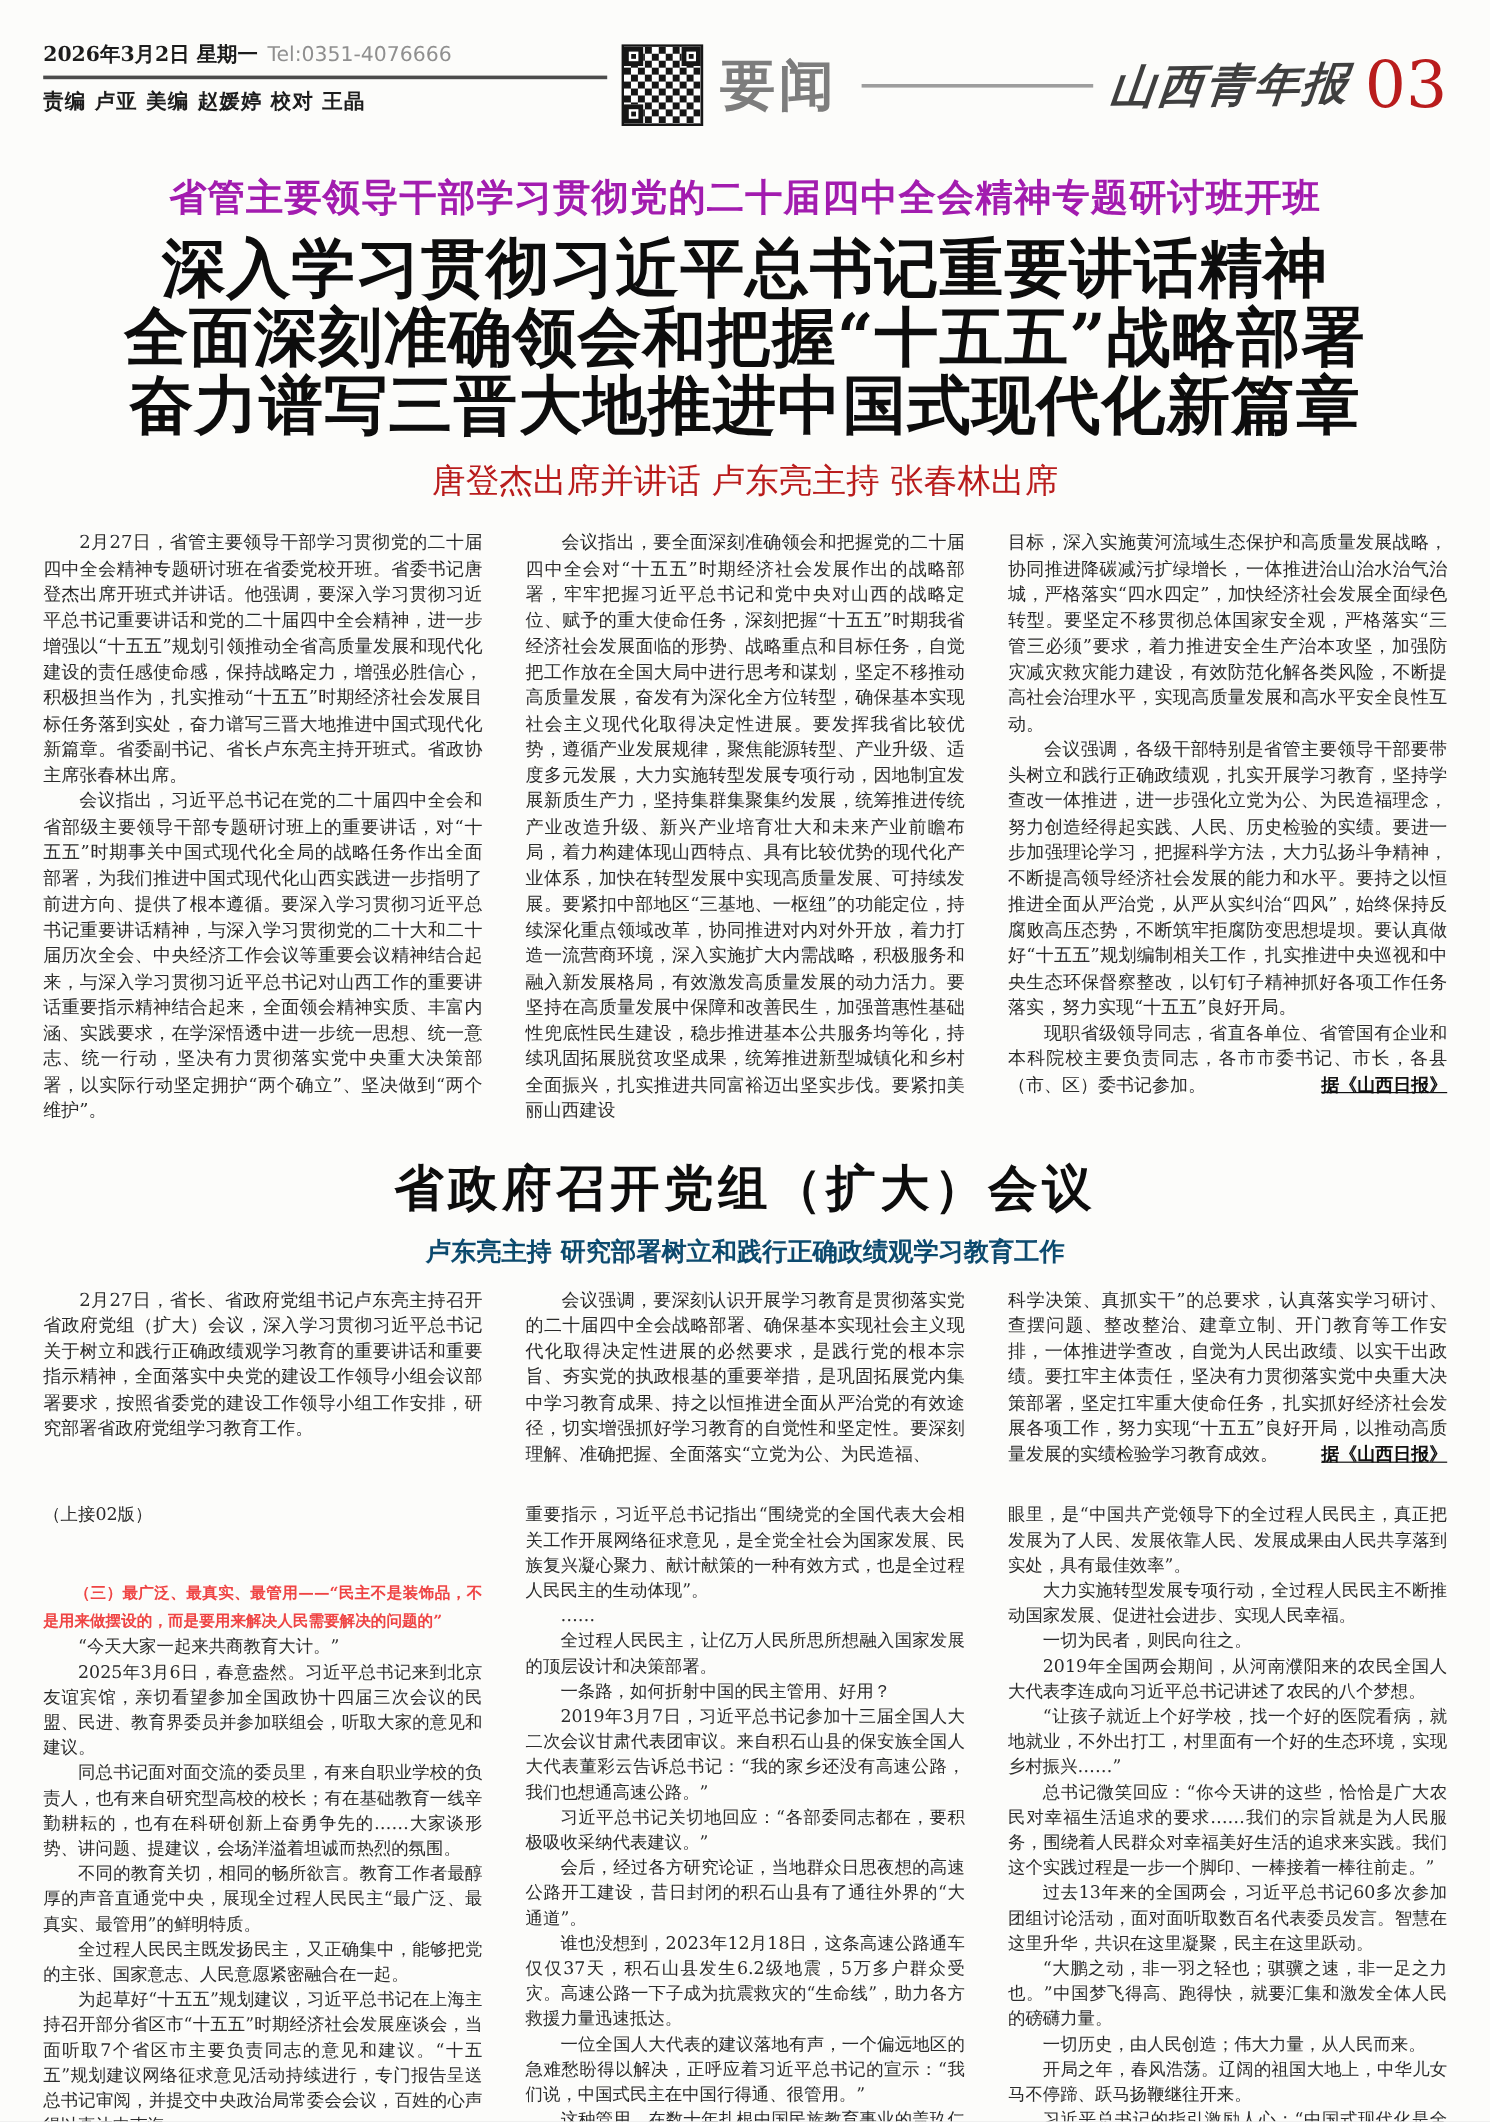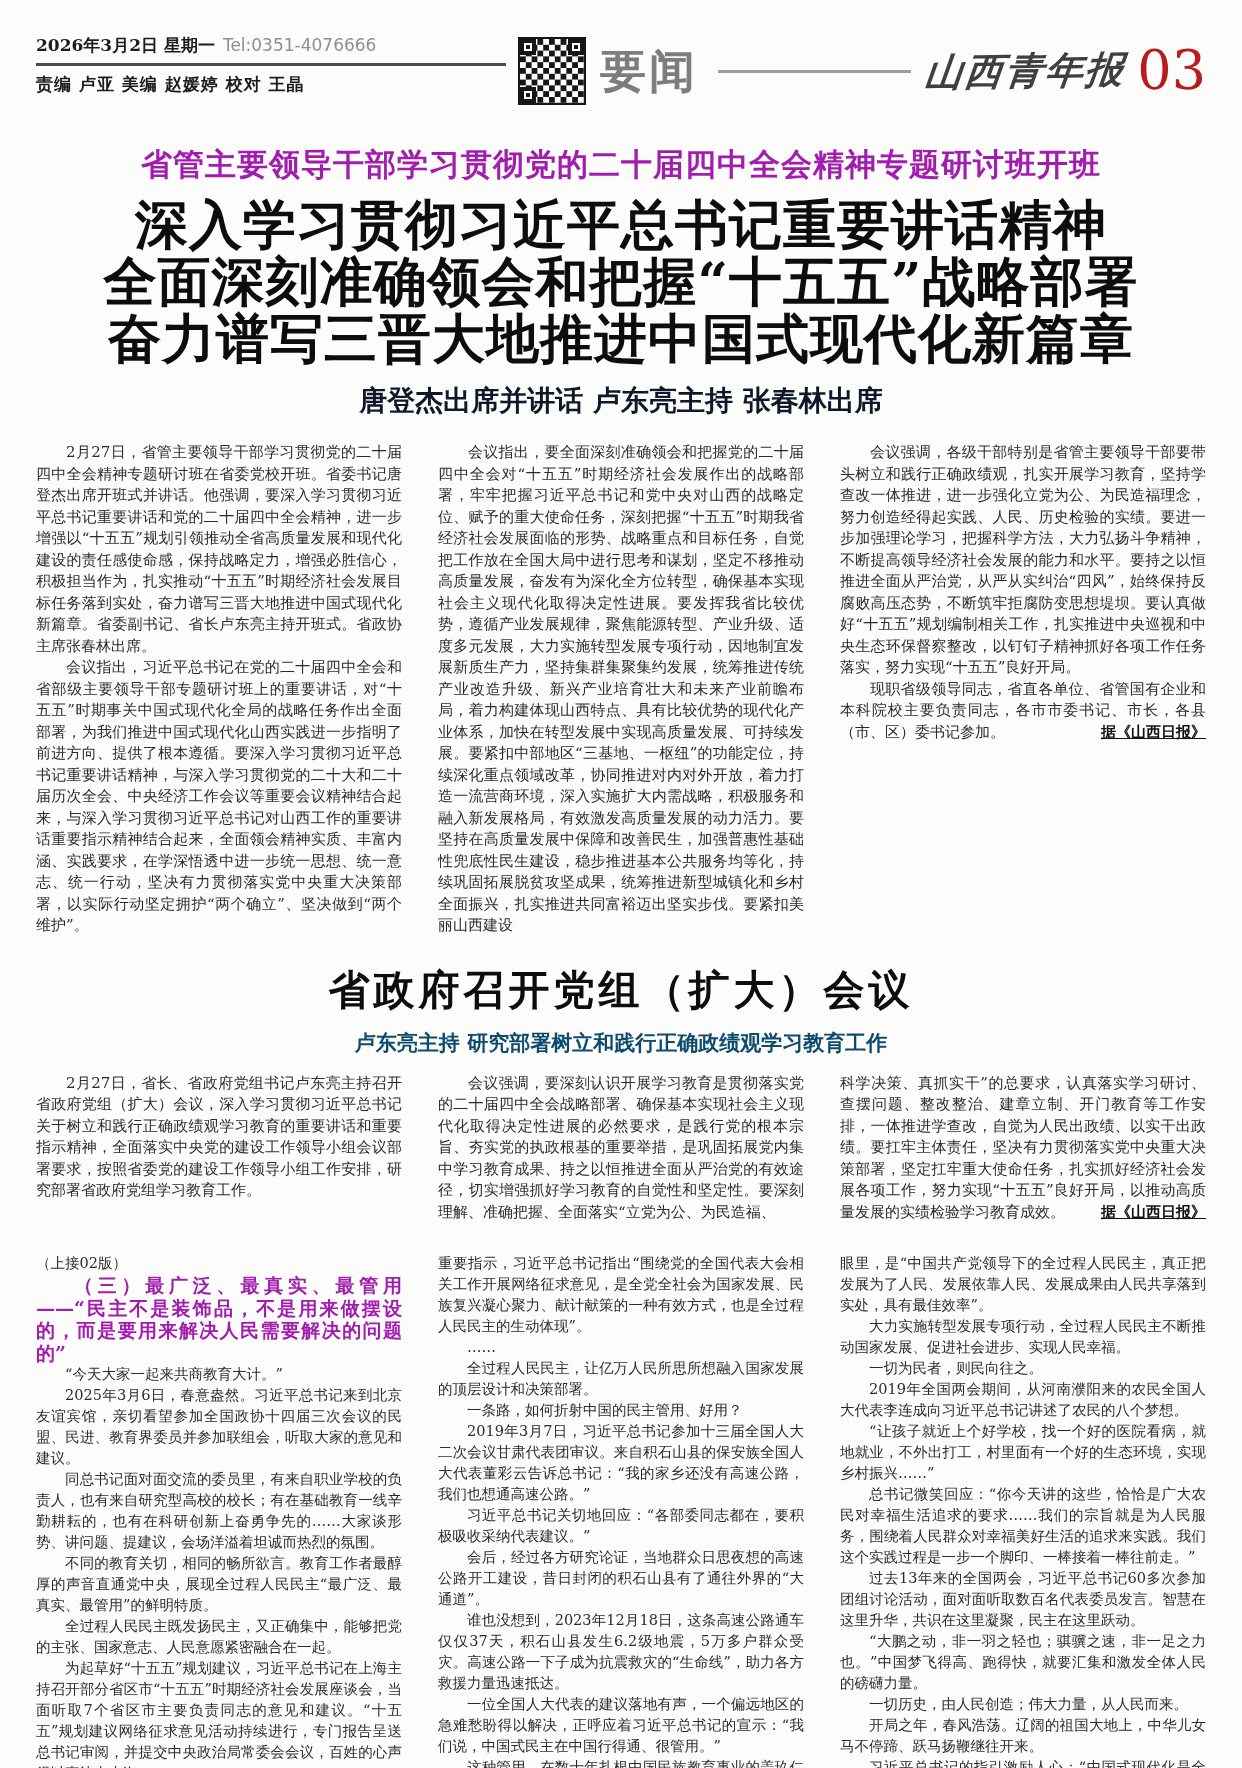--- a/index.html
+++ b/index.html
@@ -29,31 +29,31 @@
   
   .cols{display:flex;gap:36px;text-align:left;}
   .col{flex:1;min-width:0;}
   .para{margin:0;text-indent:2em;text-align:justify;font-size:15px;line-height:21.5px;color:#2b2b2b;}
   .para.s-noindent{text-indent:0;}
   .byline{float:right;font-weight:bold;color:#111;text-decoration:underline;}
   
   .a1{margin-top:36px;text-align:center;}
   .kicker{font-size:31px;font-weight:bold;letter-spacing:1px;color:#a21caf;}
   .headline{font-size:53px;font-weight:900;line-height:57px;margin-top:10px;letter-spacing:1px;color:#0d0d0d;}
-  .subtitle{font-size:28px;font-weight:bold;margin-top:15px;color:#0f172a;}
+  .subtitle{font-size:28px;font-weight:normal;margin-top:15px;color:#b91c1c;}
   .a1 .cols{margin-top:22px;}
   
   .a2{margin-top:26px;text-align:center;}
   .a2-title{font-size:41px;font-weight:900;letter-spacing:4px;color:#0d0d0d;}
   .a2-subtitle{font-size:21px;font-weight:bold;margin-top:11px;color:#0c4a6e;}
   .a2 .cols{margin-top:16px;}
   
   .a3{margin-top:30px;}
   .a3 .para{font-size:14.5px;line-height:21px;}
-  .a3 .para.s-bold{font-weight:bold;font-size:19px;line-height:22.5px;color:#a21caf;}
+  .a3 .para.s-bold{font-weight:bold;font-size:13px;line-height:22.5px;color:#ef4444;margin-top:44px;}
 </style>
 </head>
 <body>
 
 <div class="page">
 
   <div class="header">
     <div class="header-left">
       <div class="date-row">
         <span>2026年3月2日 星期一</span><span class="tel">Tel:0351-4076666</span>
@@ -84,20 +84,21 @@
     <div class="subtitle">唐登杰出席并讲话 卢东亮主持 张春林出席</div>
     <div class="cols">
       <div class="col">
           <p class="para">2月27日，省管主要领导干部学习贯彻党的二十届四中全会精神专题研讨班在省委党校开班。省委书记唐登杰出席开班式并讲话。他强调，要深入学习贯彻习近平总书记重要讲话和党的二十届四中全会精神，进一步增强以“十五五”规划引领推动全省高质量发展和现代化建设的责任感使命感，保持战略定力，增强必胜信心，积极担当作为，扎实推动“十五五”时期经济社会发展目标任务落到实处，奋力谱写三晋大地推进中国式现代化新篇章。省委副书记、省长卢东亮主持开班式。省政协主席张春林出席。</p>
           <p class="para">会议指出，习近平总书记在党的二十届四中全会和省部级主要领导干部专题研讨班上的重要讲话，对“十五五”时期事关中国式现代化全局的战略任务作出全面部署，为我们推进中国式现代化山西实践进一步指明了前进方向、提供了根本遵循。要深入学习贯彻习近平总书记重要讲话精神，与深入学习贯彻党的二十大和二十届历次全会、中央经济工作会议等重要会议精神结合起来，与深入学习贯彻习近平总书记对山西工作的重要讲话重要指示精神结合起来，全面领会精神实质、丰富内涵、实践要求，在学深悟透中进一步统一思想、统一意志、统一行动，坚决有力贯彻落实党中央重大决策部署，以实际行动坚定拥护“两个确立”、坚决做到“两个维护”。</p>
         </div>
       <div class="col">
           <p class="para">会议指出，要全面深刻准确领会和把握党的二十届四中全会对“十五五”时期经济社会发展作出的战略部署，牢牢把握习近平总书记和党中央对山西的战略定位、赋予的重大使命任务，深刻把握“十五五”时期我省经济社会发展面临的形势、战略重点和目标任务，自觉把工作放在全国大局中进行思考和谋划，坚定不移推动高质量发展，奋发有为深化全方位转型，确保基本实现社会主义现代化取得决定性进展。要发挥我省比较优势，遵循产业发展规律，聚焦能源转型、产业升级、适度多元发展，大力实施转型发展专项行动，因地制宜发展新质生产力，坚持集群集聚集约发展，统筹推进传统产业改造升级、新兴产业培育壮大和未来产业前瞻布局，着力构建体现山西特点、具有比较优势的现代化产业体系，加快在转型发展中实现高质量发展、可持续发展。要紧扣中部地区“三基地、一枢纽”的功能定位，持续深化重点领域改革，协同推进对内对外开放，着力打造一流营商环境，深入实施扩大内需战略，积极服务和融入新发展格局，有效激发高质量发展的动力活力。要坚持在高质量发展中保障和改善民生，加强普惠性基础性兜底性民生建设，稳步推进基本公共服务均等化，持续巩固拓展脱贫攻坚成果，统筹推进新型城镇化和乡村全面振兴，扎实推进共同富裕迈出坚实步伐。要紧扣美丽山西建设</p>
         </div>
       <div class="col">
+          <p class="para s-noindent">目标，深入实施黄河流域生态保护和高质量发展战略，协同推进降碳减污扩绿增长，一体推进治山治水治气治城，严格落实“四水四定”，加快经济社会发展全面绿色转型。要坚定不移贯彻总体国家安全观，严格落实“三管三必须”要求，着力推进安全生产治本攻坚，加强防灾减灾救灾能力建设，有效防范化解各类风险，不断提高社会治理水平，实现高质量发展和高水平安全良性互动。</p>
           <p class="para">会议强调，各级干部特别是省管主要领导干部要带头树立和践行正确政绩观，扎实开展学习教育，坚持学查改一体推进，进一步强化立党为公、为民造福理念，努力创造经得起实践、人民、历史检验的实绩。要进一步加强理论学习，把握科学方法，大力弘扬斗争精神，不断提高领导经济社会发展的能力和水平。要持之以恒推进全面从严治党，从严从实纠治“四风”，始终保持反腐败高压态势，不断筑牢拒腐防变思想堤坝。要认真做好“十五五”规划编制相关工作，扎实推进中央巡视和中央生态环保督察整改，以钉钉子精神抓好各项工作任务落实，努力实现“十五五”良好开局。</p>
           <p class="para">现职省级领导同志，省直各单位、省管国有企业和本科院校主要负责同志，各市市委书记、市长，各县（市、区）委书记参加。<span class="byline">据《山西日报》</span></p>
         </div>
     </div>
   </div>
 
   <div class="a2">
     <div class="a2-title">省政府召开党组（扩大）会议</div>
     <div class="a2-subtitle">卢东亮主持 研究部署树立和践行正确政绩观学习教育工作</div>
     <div class="cols">

